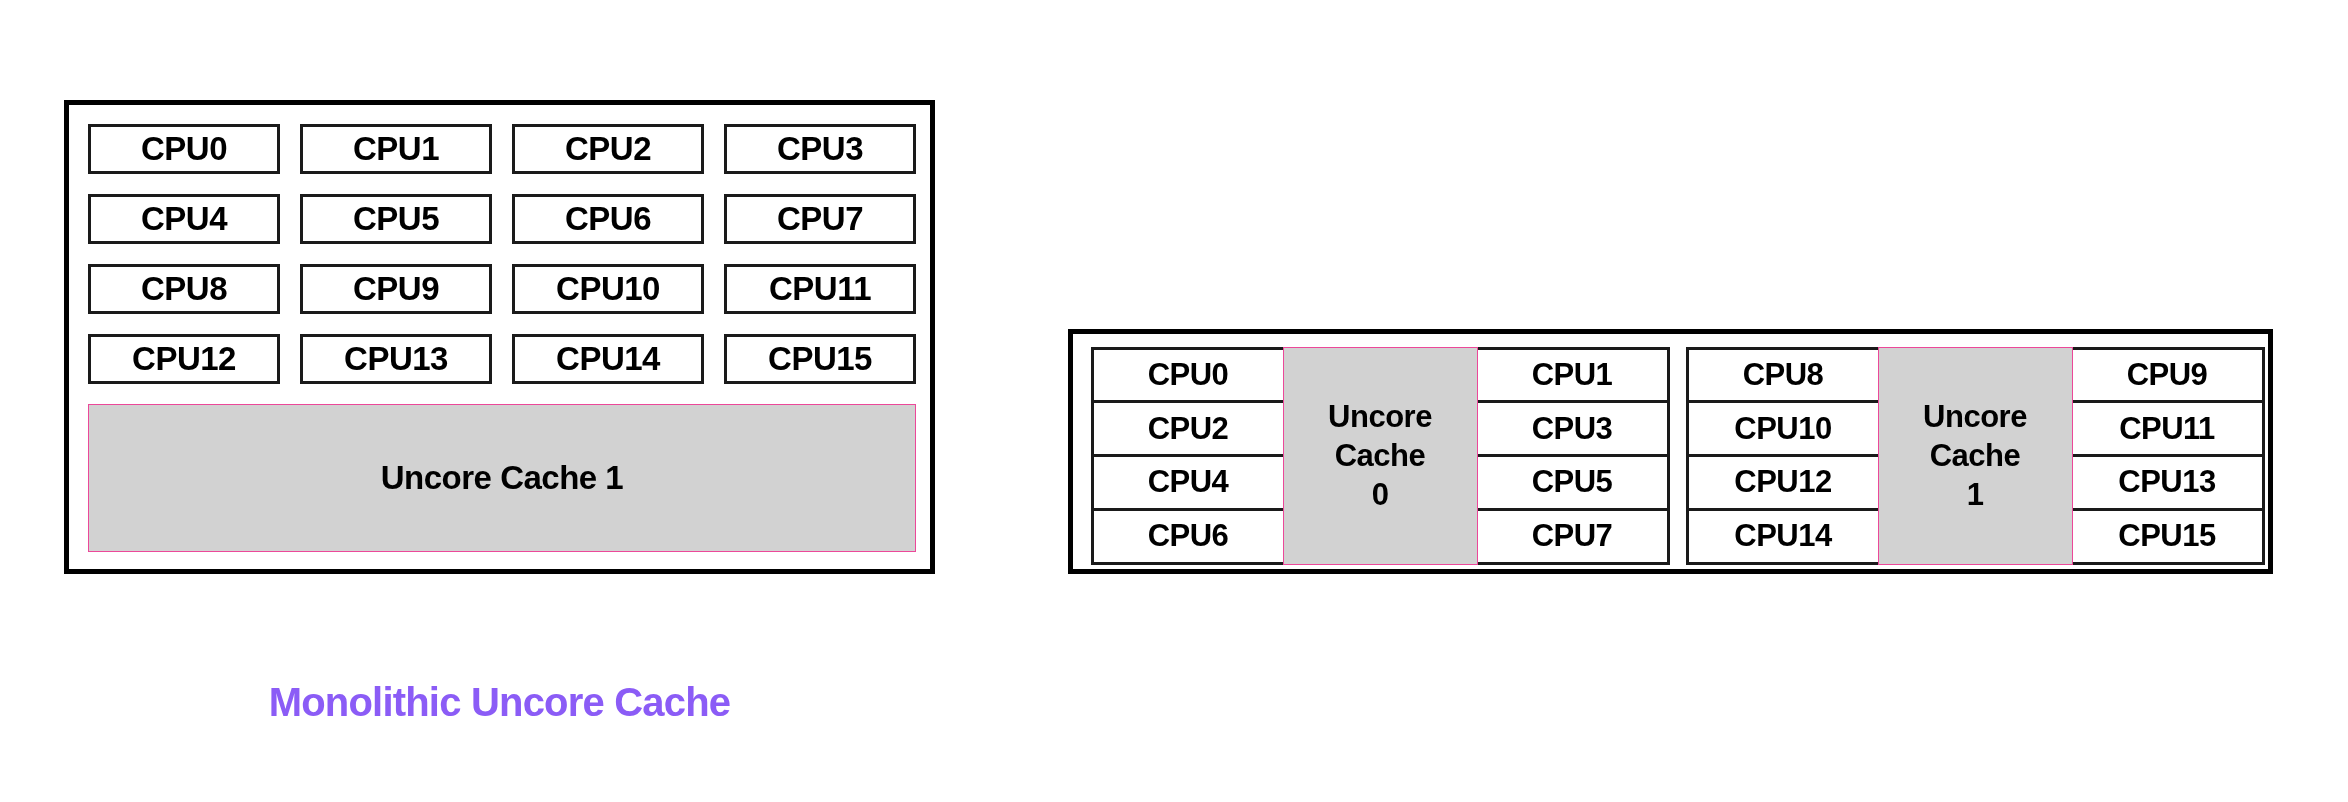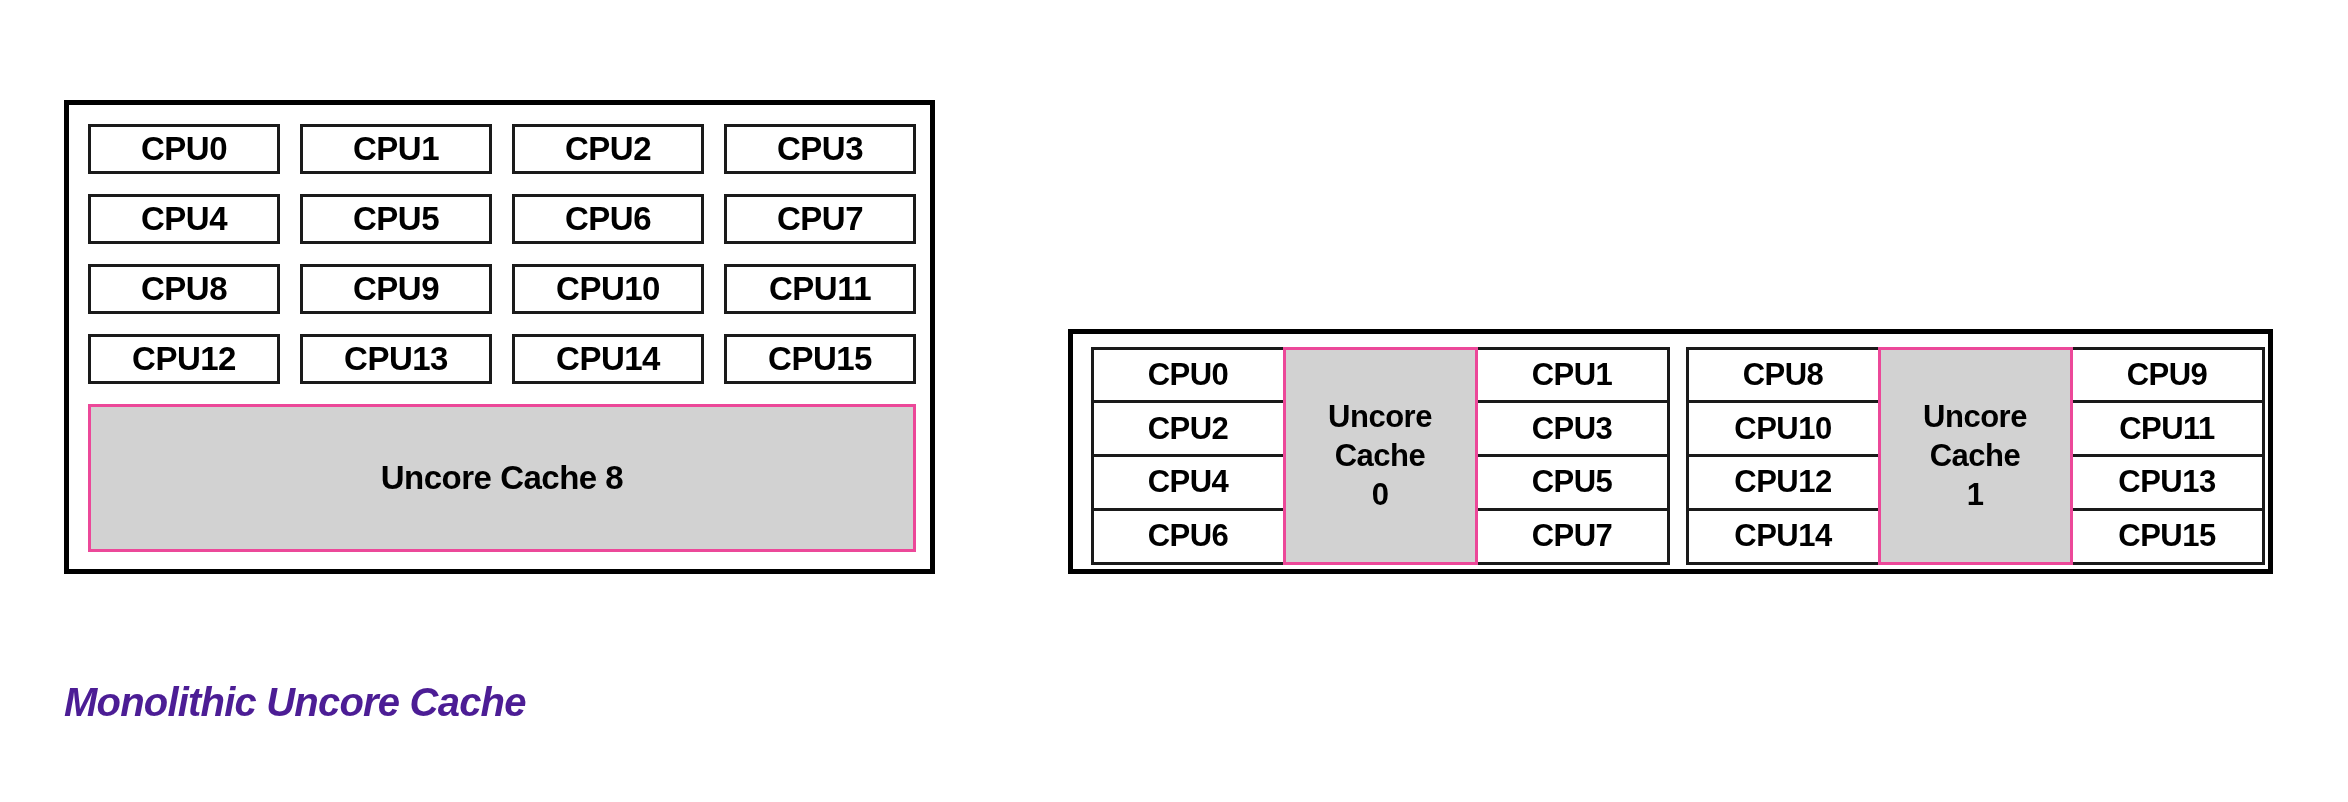--- a/index.html
+++ b/index.html
@@ -37,37 +37,37 @@
     background: #ffffff;
     display: flex;
     align-items: center;
     justify-content: center;
     font-weight: bold;
     letter-spacing: -0.5px;
     color: #000000;
   }
   .cache-box {
     box-sizing: border-box;
-    border: 3px solid #ec4899;
+    border: 1px solid #ec4899;
     background: #d2d2d2;
     display: flex;
     align-items: center;
     justify-content: center;
     font-weight: bold;
     letter-spacing: -0.5px;
     color: #000000;
     text-align: center;
   }
   .caption {
     position: absolute;
     font-weight: bold;
-    color: #4c1d95;
+    color: #8b5cf6;
+    text-align: center;
     letter-spacing: -0.8px;
     white-space: nowrap;
-    font-style: italic;
   }
 
   
   #monolithic-diagram {
     left: 64px;
     top: 88px;
     width: 871px;
     height: 474px;
   }
   #monolithic-grid {
@@ -157,21 +157,21 @@
       <div class="cpu-box">CPU8</div>
       <div class="cpu-box">CPU9</div>
       <div class="cpu-box">CPU10</div>
       <div class="cpu-box">CPU11</div>
       <div class="cpu-box">CPU12</div>
       <div class="cpu-box">CPU13</div>
       <div class="cpu-box">CPU14</div>
       <div class="cpu-box">CPU15</div>
     </div>
 
-    <div class="cache-box" id="monolithic-cache">Uncore Cache 8</div>
+    <div class="cache-box" id="monolithic-cache">Uncore Cache 1</div>
   </div>
 
   <div class="caption" id="monolithic-caption">Monolithic Uncore Cache</div>
 
   <div class="outer-box" id="split-diagram">
 
     <div class="split-group" id="split-group-0">
       <div class="cpu-box col-left">CPU0</div>
       <div class="cpu-box col-right">CPU1</div>
       <div class="cpu-box col-left">CPU2</div>

